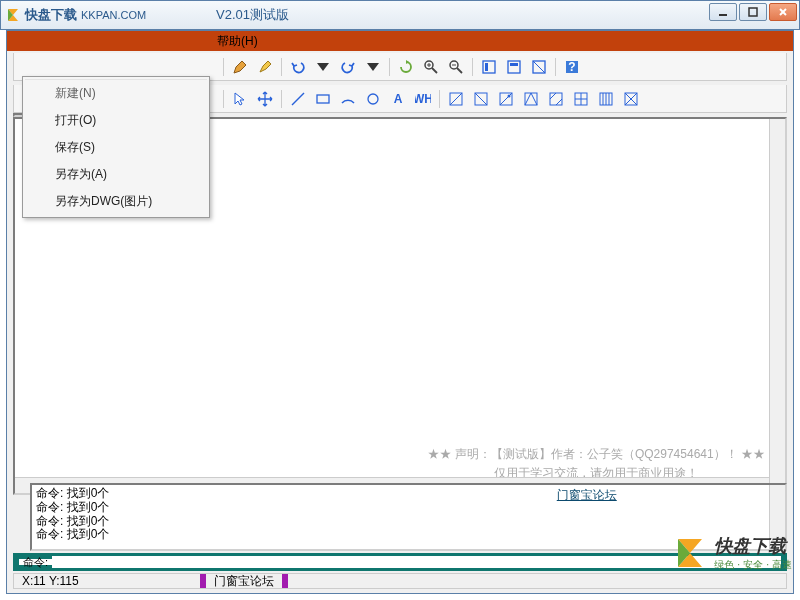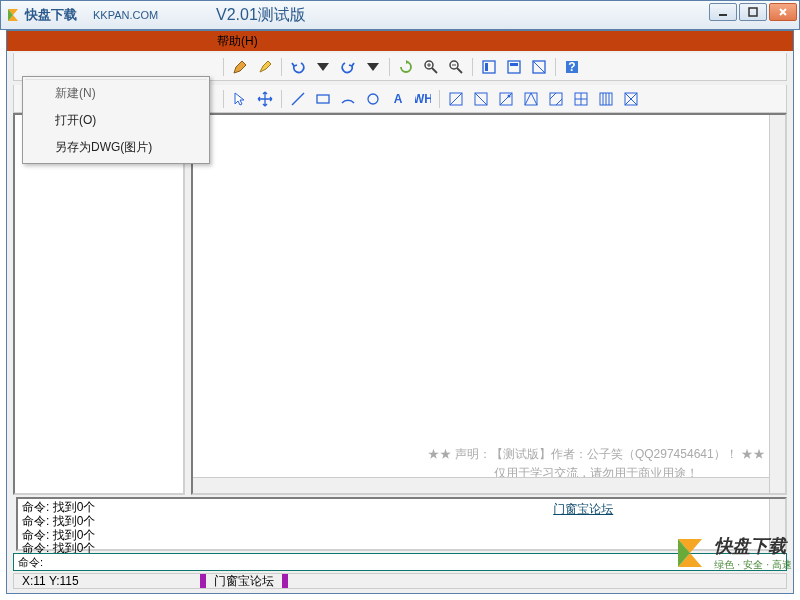--- a/index.html
+++ b/index.html
@@ -2,52 +2,52 @@
 <html><head>
 <meta charset="utf-8">
 <style>
 * { margin: 0; padding: 0; box-sizing: border-box; font-family: "Microsoft YaHei", SimSun, sans-serif; font-size: 12px; }
 body { background: #fff; width: 800px; height: 600px; position: relative; overflow: hidden; }
 
 .titlebar { height: 30px; background: linear-gradient(#f5f9fc, #e2eaf2); border: 1px solid #5a7fa8; display: flex; align-items: center; padding: 0 4px; position: relative; }
 .app-logo { width: 16px; height: 16px; margin-right: 4px; }
 .app-logo svg { width: 16px; height: 16px; }
 .title-text { color: #2b5a8c; font-weight: bold; font-size: 13px; }
-.title-url { color: #2b5a8c; font-size: 11px; margin-left: 16px; }
-.title-version { position: absolute; left: 215px; color: #2b5a8c; font-size: 16px; }
+.title-url { color: #2b5a8c; font-size: 11px; margin-left: 4px; }
+.title-version { position: absolute; left: 215px; color: #2b5a8c; font-size: 13px; }
 .win-controls { position: absolute; right: 2px; top: 2px; display: flex; gap: 2px; }
 .win-btn { width: 28px; height: 18px; border: 1px solid #6b8aaa; background: linear-gradient(#f0f5fa, #d5e2ef); border-radius: 2px; display: flex; align-items: center; justify-content: center; cursor: pointer; }
 .win-btn.close { background: linear-gradient(#f5a783, #e37a4f); border-color: #c85a2f; }
 .win-btn svg { width: 12px; height: 12px; }
 
 .toolbar { height: 28px; background: #f6f6f6; border: 1px solid #ccc; border-top: none; margin: 0 6px; display: flex; align-items: center; gap: 3px; padding: 0 6px; }
 .toolbar-row2 { margin-top: 4px; }
 .toolbar-spacer-left { width: 198px; }
 .tb-sep { width: 1px; height: 18px; background: #ccc; margin: 0 2px; }
 .tb-btn { width: 22px; height: 22px; display: flex; align-items: center; justify-content: center; cursor: pointer; border-radius: 2px; }
 .tb-btn svg { width: 16px; height: 16px; }
 
 .main-frame { position: absolute; top: 30px; left: 6px; right: 6px; bottom: 6px; border: 1px solid #5a7fa8; background: #f0f0f0; }
 .menubar-inner { height: 20px; background: #c2410c; display: flex; align-items: center; padding-left: 210px; }
 .toolbars-wrap { padding: 2px 0; }
 
-.workspace { position: absolute; top: 82px; left: 6px; right: 6px; bottom: 98px; display: flex; }
+.workspace { position: absolute; top: 82px; left: 6px; right: 6px; bottom: 98px; display: flex; flex-direction: column; }
 .side-panel { width: 172px; border: 2px inset #d0d0d0; background: #fff; margin-right: 6px; }
 .canvas { flex: 1; border: 2px inset #d0d0d0; background: #fff; position: relative; }
 .canvas-note { position: absolute; bottom: 10px; right: 20px; color: #aaa; text-align: center; line-height: 1.6; font-size: 12px; }
 .scroll-v { position: absolute; right: 0; top: 0; bottom: 0; width: 16px; background: #f0f0f0; border-left: 1px solid #ccc; }
 .scroll-h { position: absolute; left: 0; right: 16px; bottom: 0; height: 16px; background: #f0f0f0; border-top: 1px solid #ccc; }
 
-.log-area { position: absolute; left: 9px; right: 6px; bottom: 42px; height: 54px; border: 2px inset #d0d0d0; background: #fff; display: flex; }
+.log-area { position: absolute; left: 23px; right: 6px; bottom: 42px; height: 68px; border: 2px inset #d0d0d0; background: #fff; display: flex; }
 .log-left { flex: 1; padding: 2px 4px; font-size: 11px; line-height: 1.15; font-family: SimSun, monospace; }
 .log-right { flex: 1; text-align: center; padding-top: 2px; }
 .log-link { color: #0c4a6e; text-decoration: underline; font-size: 12px; }
 .log-scroll { width: 16px; background: #f0f0f0; border-left: 1px solid #ccc; }
 
-.cmd-line { position: absolute; left: 6px; right: 6px; bottom: 22px; height: 18px; display: flex; align-items: center; background: #fff; border: 1px solid #0f766e; }
+.cmd-line { position: absolute; left: 6px; right: 6px; bottom: 22px; height: 18px; display: flex; align-items: center; background: #fff; border: 6px solid #0f766e; }
 .cmd-label { padding: 0 4px; font-size: 11px; }
 .cmd-input { flex: 1; border: none; outline: none; font-size: 11px; }
 
 .status-bar { position: absolute; left: 6px; right: 6px; bottom: 4px; height: 16px; display: flex; align-items: center; background: #f0f0f0; border: 1px solid #ccc; font-size: 11px; }
 .status-cell { padding: 0 8px; border-right: 6px solid #a21caf; height: 100%; display: flex; align-items: center; }
 .status-cell:first-child { width: 192px; }
 
 .dropdown-menu { position: absolute; top: 52px; left: 22px; width: 188px; background: #f5f5f5; border: 1px solid #9a9a9a; box-shadow: 2px 2px 4px rgba(0,0,0,0.25); z-index: 100; padding: 2px; margin-top: 24px; }
 .menu-item { padding: 5px 12px 5px 30px; cursor: pointer; font-size: 12px; color: #222; }
 .menu-item.first { border-top: 1px solid #ddd; opacity: 0.7; }
@@ -314,20 +314,22 @@
 
   <div class="status-bar">
     <div class="status-cell">X:11  Y:115</div>
     <div class="status-cell">门窗宝论坛</div>
   </div>
 </div>
 
 <div class="dropdown-menu">
   <div class="menu-item first">新建(N)</div>
   <div class="menu-item">打开(O)</div>
+  <div class="menu-item">保存(S)</div>
+  <div class="menu-item">另存为(A)</div>
   <div class="menu-item">另存为DWG(图片)</div>
 </div>
 
 <div class="watermark">
   <svg class="wm-logo" viewBox="0 0 36 36">
       <path d="M6 4 L30 4 L18 18 L30 32 L6 32 L18 18 Z" fill="#f5a623"></path>
       <path d="M6 4 L18 18 L6 32 Z" fill="#6aaa3a"></path>
     </svg>
   <div class="wm-text">
     <span class="wm-big">快盘下载</span>

